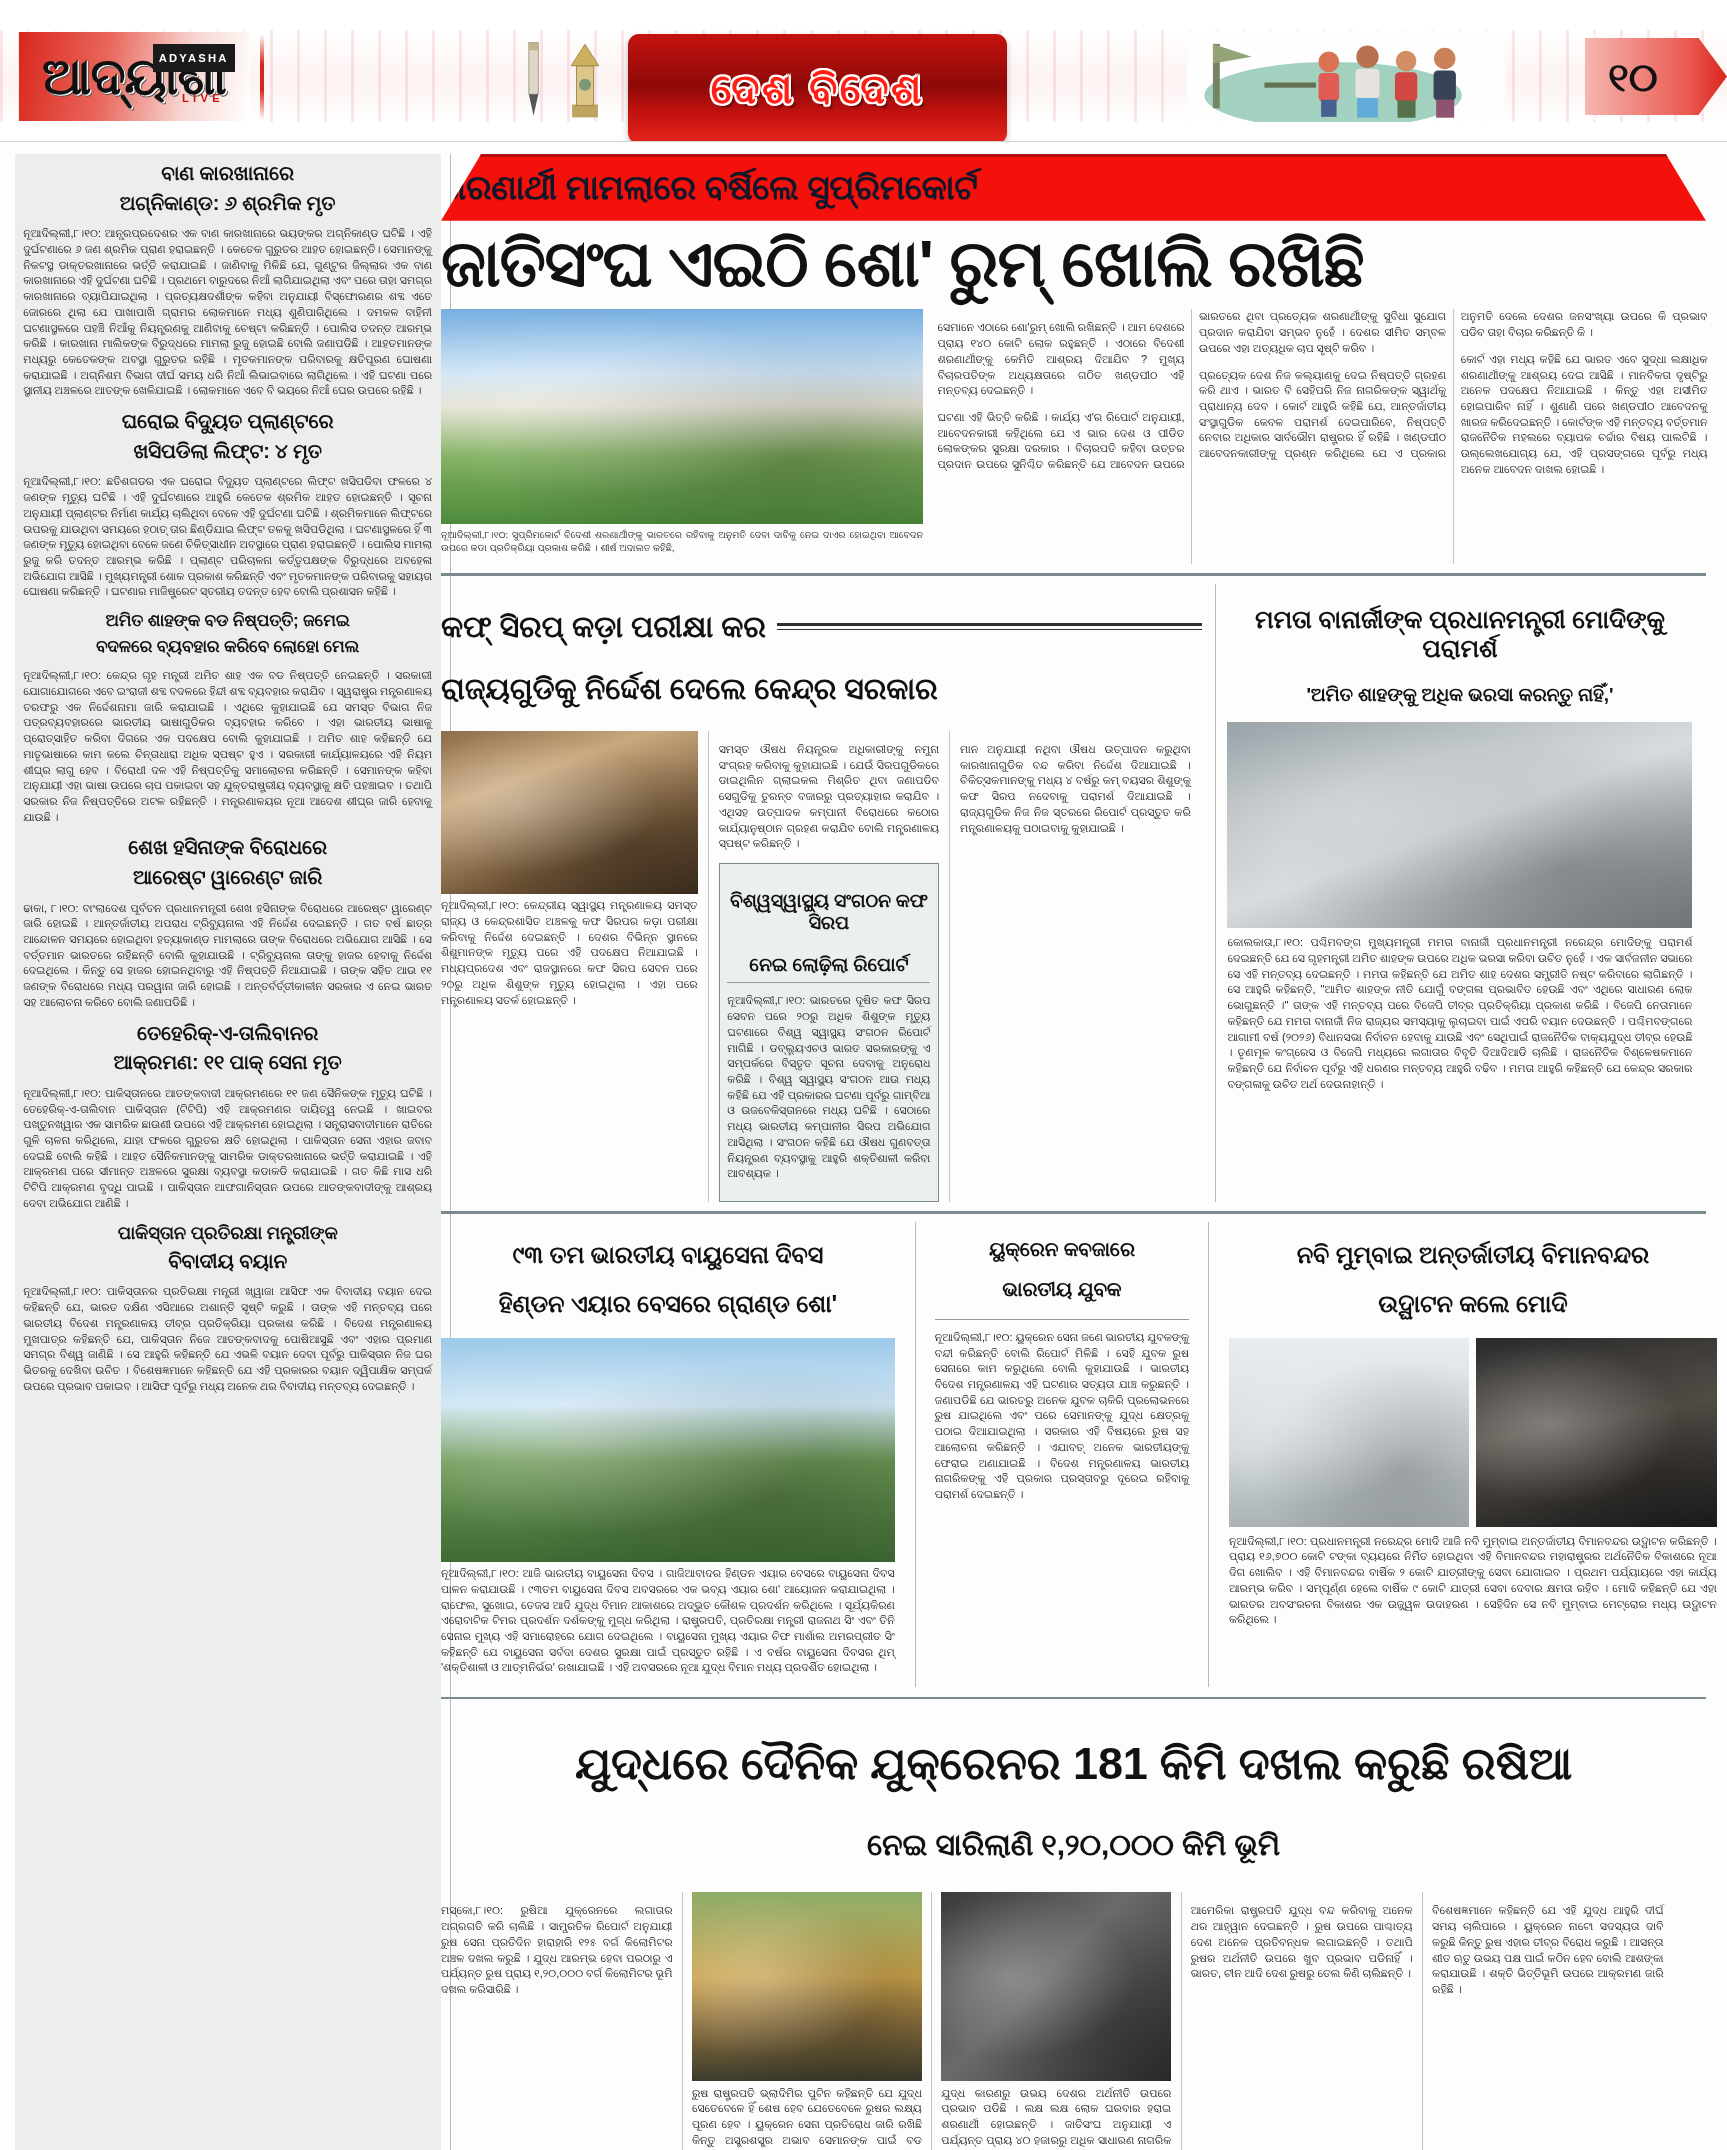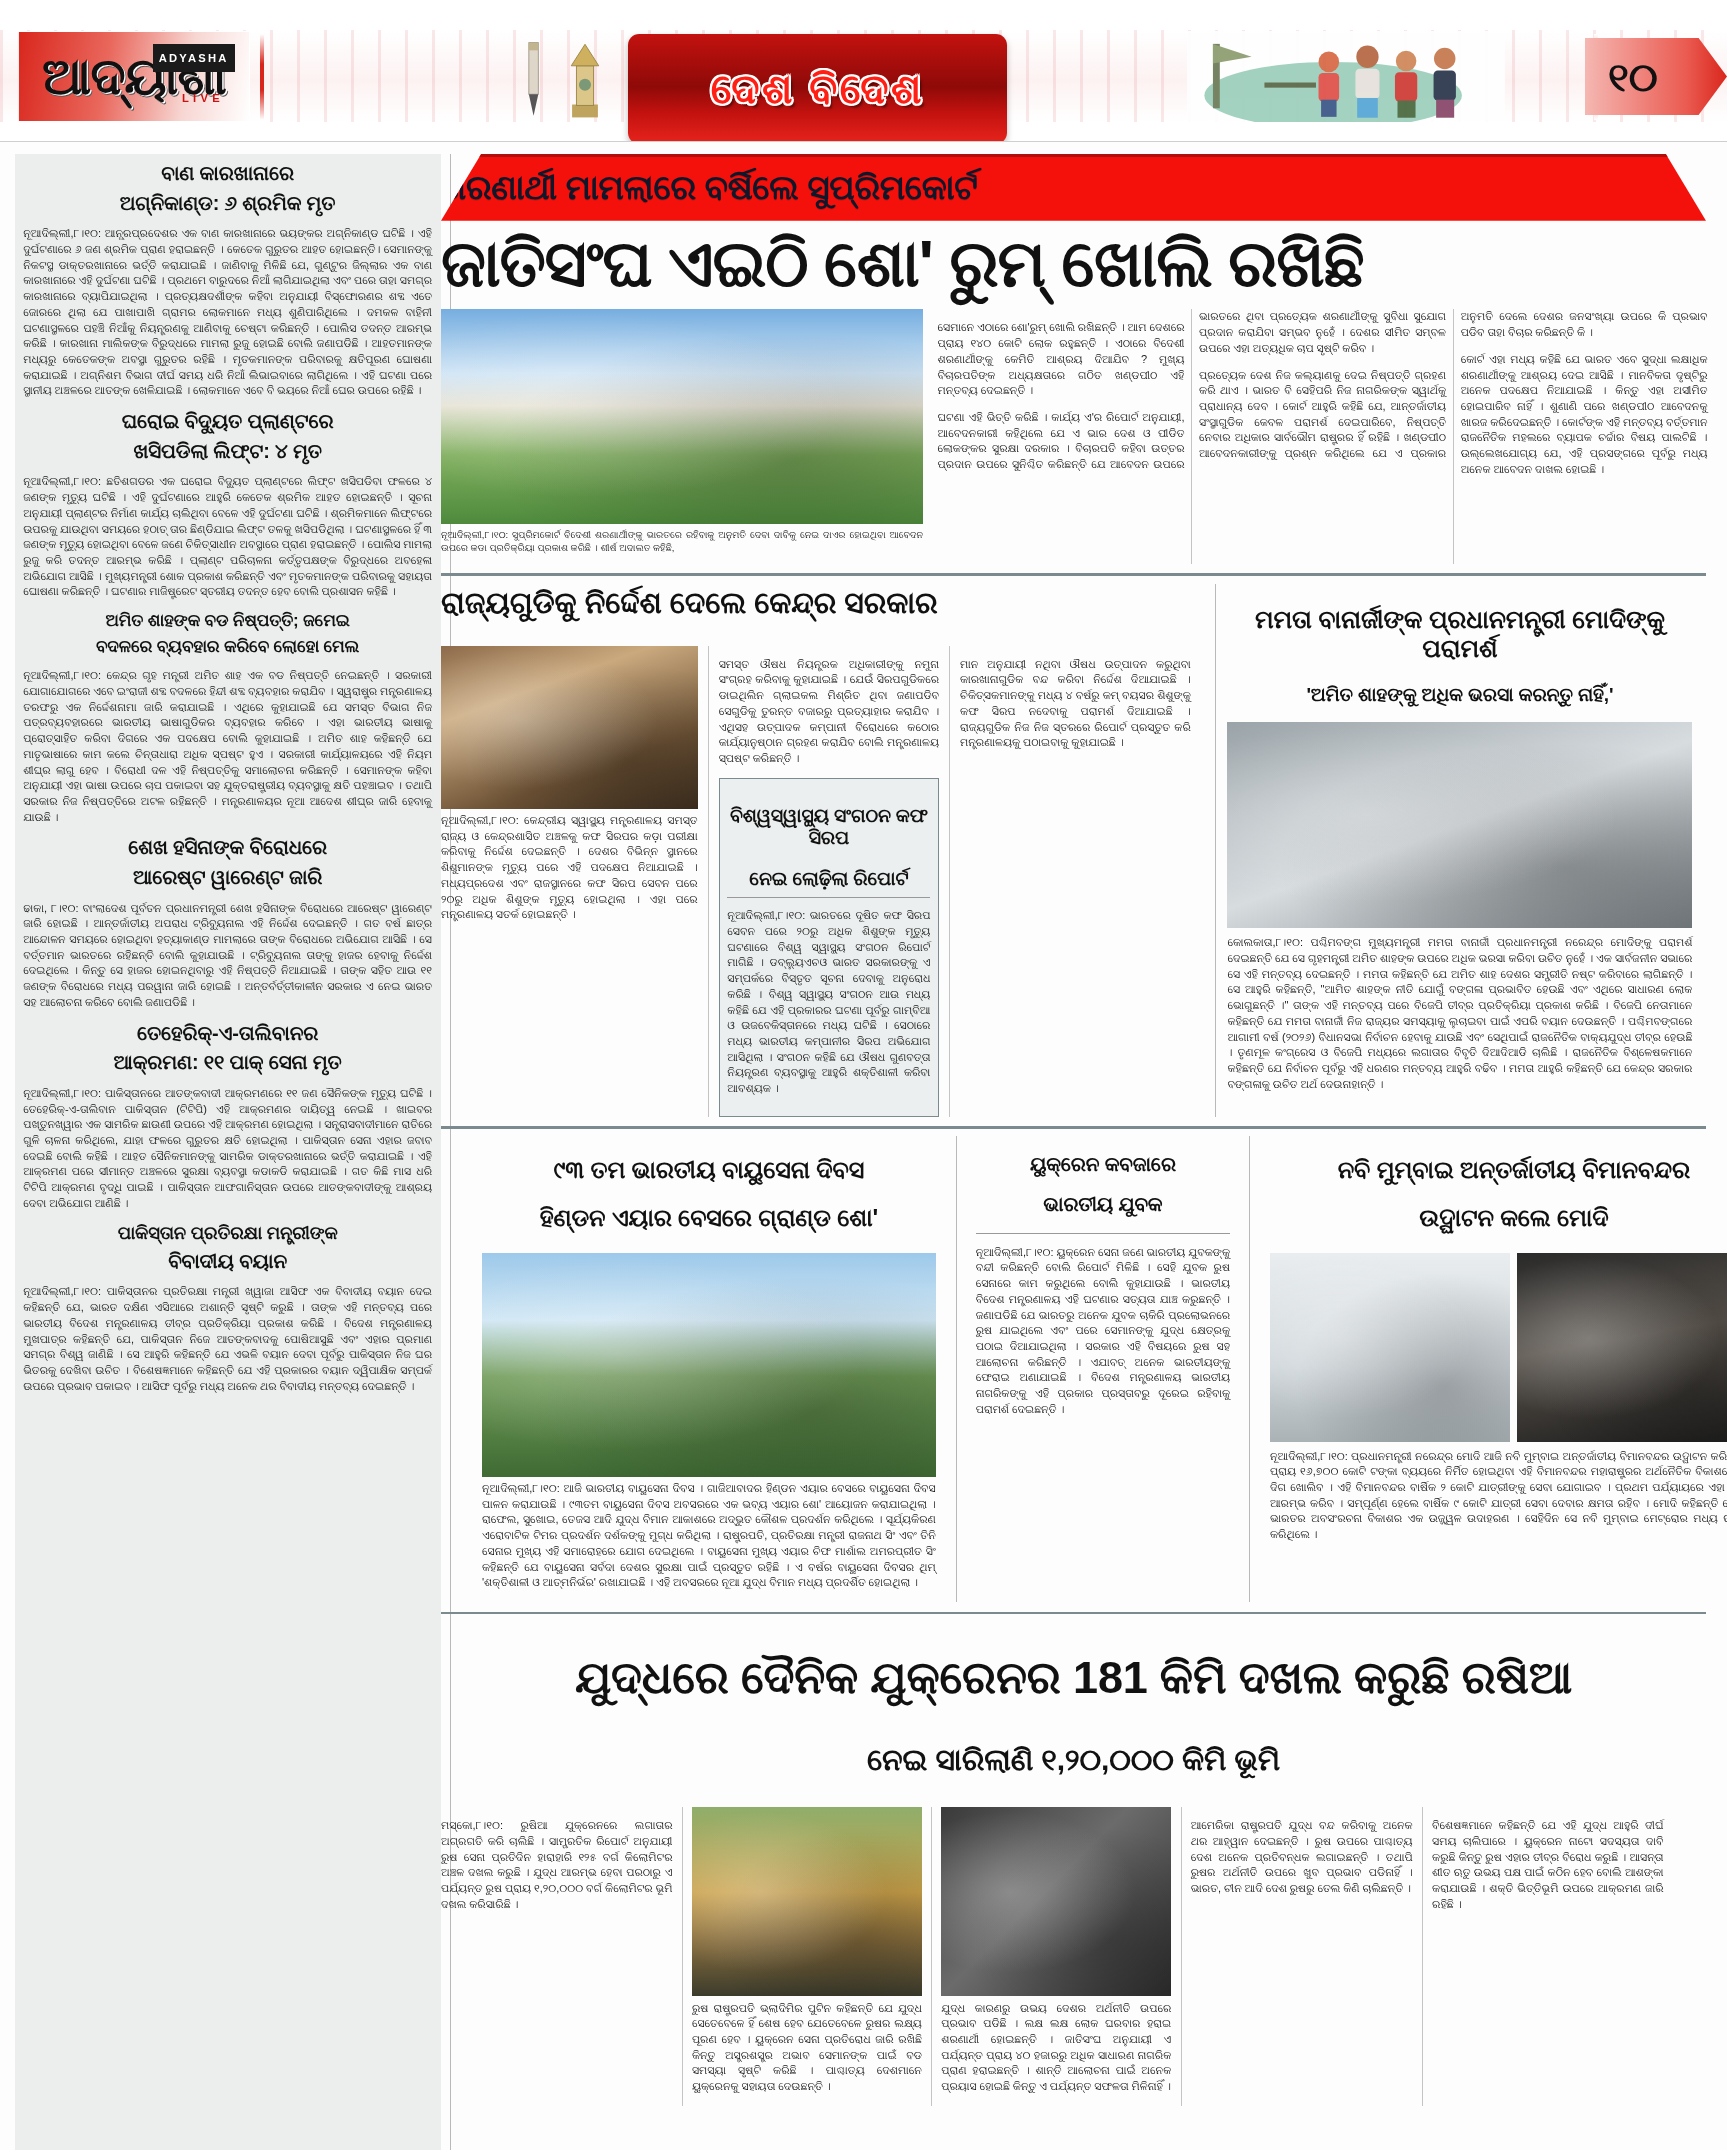--- a/index.html
+++ b/index.html
@@ -303,20 +303,27 @@
             <p class="body-text">କୋର୍ଟ ଏହା ମଧ୍ୟ କହିଛି ଯେ ଭାରତ ଏବେ ସୁଦ୍ଧା ଲକ୍ଷାଧିକ ଶରଣାର୍ଥୀଙ୍କୁ ଆଶ୍ରୟ ଦେଇ ଆସିଛି । ମାନବିକତା ଦୃଷ୍ଟିରୁ ଅନେକ ପଦକ୍ଷେପ ନିଆଯାଇଛି । କିନ୍ତୁ ଏହା ଅସୀମିତ ହୋଇପାରିବ ନାହିଁ । ଶୁଣାଣି ପରେ ଖଣ୍ଡପୀଠ ଆବେଦନକୁ ଖାରଜ କରିଦେଇଛନ୍ତି । କୋର୍ଟଙ୍କ ଏହି ମନ୍ତବ୍ୟ ବର୍ତ୍ତମାନ ରାଜନୈତିକ ମହଲରେ ବ୍ୟାପକ ଚର୍ଚ୍ଚାର ବିଷୟ ପାଲଟିଛି । ଉଲ୍ଲେଖଯୋଗ୍ୟ ଯେ, ଏହି ପ୍ରସଙ୍ଗରେ ପୂର୍ବରୁ ମଧ୍ୟ ଅନେକ ଆବେଦନ ଦାଖଲ ହୋଇଛି ।</p>
           </div>
         </div>
       </section>
 
       <div class="hr-gray"></div>
 
       <div style="display:grid; grid-template-columns: 774px 0.4px 477px; gap:0;">
 
         <section style="padding-right:13px">
+          <div style="display:flex; align-items:center; gap:11.2px;">
+            <h2 class="hl hl-lg" style="text-align:left; flex:0 0 auto;">କଫ୍ ସିରପ୍ କଡ଼ା ପରୀକ୍ଷା କର</h2>
+            <div style="flex:1 1 auto;">
+              <div class="hr-thick" style="margin:0 0 2.6px"></div>
+              <div class="hr-thin" style="margin:0"></div>
+            </div>
+          </div>
           <h2 class="hl hl-lg" style="text-align:left; margin-top:1.7px">ରାଜ୍ୟଗୁଡିକୁ ନିର୍ଦ୍ଦେଶ ଦେଲେ କେନ୍ଦ୍ର ସରକାର</h2>
 
           <div style="display:grid; grid-template-columns: 267px 0.4px 241px 0.4px 241px; gap:0; margin-top:8.6px;">
             <div style="padding-right:10.3px">
               <div class="ph room" style="height:163px"></div>
               <p class="body-text mt10">ନୂଆଦିଲ୍ଲୀ,୮।୧୦: କେନ୍ଦ୍ରୀୟ ସ୍ୱାସ୍ଥ୍ୟ ମନ୍ତ୍ରଣାଳୟ ସମସ୍ତ ରାଜ୍ୟ ଓ କେନ୍ଦ୍ରଶାସିତ ଅଞ୍ଚଳକୁ କଫ ସିରପର କଡ଼ା ପରୀକ୍ଷା କରିବାକୁ ନିର୍ଦ୍ଦେଶ ଦେଇଛନ୍ତି । ଦେଶର ବିଭିନ୍ନ ସ୍ଥାନରେ ଶିଶୁମାନଙ୍କ ମୃତ୍ୟୁ ପରେ ଏହି ପଦକ୍ଷେପ ନିଆଯାଇଛି । ମଧ୍ୟପ୍ରଦେଶ ଏବଂ ରାଜସ୍ଥାନରେ କଫ ସିରପ ସେବନ ପରେ ୨୦ରୁ ଅଧିକ ଶିଶୁଙ୍କ ମୃତ୍ୟୁ ହୋଇଥିଲା । ଏହା ପରେ ମନ୍ତ୍ରଣାଳୟ ସତର୍କ ହୋଇଛନ୍ତି ।</p>
             </div>
             <div style="background:#c4c4c4;width:0.4px;"></div>
             <div style="padding:0 10.3px">
               <p class="body-text">ସମସ୍ତ ଔଷଧ ନିୟନ୍ତ୍ରକ ଅଧିକାରୀଙ୍କୁ ନମୁନା ସଂଗ୍ରହ କରିବାକୁ କୁହାଯାଇଛି । ଯେଉଁ ସିରପଗୁଡିକରେ ଡାଇଥିଲିନ ଗ୍ଲାଇକଲ ମିଶ୍ରିତ ଥିବା ଜଣାପଡିବ ସେଗୁଡିକୁ ତୁରନ୍ତ ବଜାରରୁ ପ୍ରତ୍ୟାହାର କରାଯିବ । ଏଥିସହ ଉତ୍ପାଦକ କମ୍ପାନୀ ବିରୋଧରେ କଠୋର କାର୍ଯ୍ୟାନୁଷ୍ଠାନ ଗ୍ରହଣ କରାଯିବ ବୋଲି ମନ୍ତ୍ରଣାଳୟ ସ୍ପଷ୍ଟ କରିଛନ୍ତି ।</p>
@@ -339,21 +346,21 @@
         <section style="padding-left:12px">
           <h2 class="hl" style="font-size:25px">ମମତା ବାନାର୍ଜୀଙ୍କ ପ୍ରଧାନମନ୍ତ୍ରୀ ମୋଦିଙ୍କୁ ପରାମର୍ଶ</h2>
           <h2 class="hl" style="font-size:19px; margin-top:2.6px">'ଅମିତ ଶାହଙ୍କୁ ଅଧିକ ଭରସା କରନ୍ତୁ ନାହିଁ,'</h2>
           <div class="ph gray mt16" style="height:206px"></div>
           <p class="body-text mt16">କୋଲକାତା,୮।୧୦: ପଶ୍ଚିମବଙ୍ଗ ମୁଖ୍ୟମନ୍ତ୍ରୀ ମମତା ବାନାର୍ଜୀ ପ୍ରଧାନମନ୍ତ୍ରୀ ନରେନ୍ଦ୍ର ମୋଦିଙ୍କୁ ପରାମର୍ଶ ଦେଇଛନ୍ତି ଯେ ସେ ଗୃହମନ୍ତ୍ରୀ ଅମିତ ଶାହଙ୍କ ଉପରେ ଅଧିକ ଭରସା କରିବା ଉଚିତ ନୁହେଁ । ଏକ ସାର୍ବଜନୀନ ସଭାରେ ସେ ଏହି ମନ୍ତବ୍ୟ ଦେଇଛନ୍ତି । ମମତା କହିଛନ୍ତି ଯେ ଅମିତ ଶାହ ଦେଶର ସମ୍ପ୍ରୀତି ନଷ୍ଟ କରିବାରେ ଲାଗିଛନ୍ତି । ସେ ଆହୁରି କହିଛନ୍ତି, "ଆମିତ ଶାହଙ୍କ ନୀତି ଯୋଗୁଁ ବଙ୍ଗଳା ପ୍ରଭାବିତ ହେଉଛି ଏବଂ ଏଥିରେ ସାଧାରଣ ଲୋକ ଭୋଗୁଛନ୍ତି ।" ତାଙ୍କ ଏହି ମନ୍ତବ୍ୟ ପରେ ବିଜେପି ତୀବ୍ର ପ୍ରତିକ୍ରିୟା ପ୍ରକାଶ କରିଛି । ବିଜେପି ନେତାମାନେ କହିଛନ୍ତି ଯେ ମମତା ବାନାର୍ଜୀ ନିଜ ରାଜ୍ୟର ସମସ୍ୟାକୁ ଲୁଚାଇବା ପାଇଁ ଏପରି ବୟାନ ଦେଉଛନ୍ତି । ପଶ୍ଚିମବଙ୍ଗରେ ଆଗାମୀ ବର୍ଷ (୨୦୨୬) ବିଧାନସଭା ନିର୍ବାଚନ ହେବାକୁ ଯାଉଛି ଏବଂ ସେଥିପାଇଁ ରାଜନୈତିକ ବାକ୍ୟଯୁଦ୍ଧ ତୀବ୍ର ହେଉଛି । ତୃଣମୂଳ କଂଗ୍ରେସ ଓ ବିଜେପି ମଧ୍ୟରେ ଲଗାତାର ବିବୃତି ଦିଆଦିଆଡି ଚାଲିଛି । ରାଜନୈତିକ ବିଶ୍ଳେଷକମାନେ କହିଛନ୍ତି ଯେ ନିର୍ବାଚନ ପୂର୍ବରୁ ଏହି ଧରଣର ମନ୍ତବ୍ୟ ଆହୁରି ବଢିବ । ମମତା ଆହୁରି କହିଛନ୍ତି ଯେ କେନ୍ଦ୍ର ସରକାର ବଙ୍ଗଳାକୁ ଉଚିତ ଅର୍ଥ ଦେଉନାହାନ୍ତି ।</p>
         </section>
       </div>
 
       <div class="hr-gray"></div>
 
-      <div style="display:grid; grid-template-columns: 465px 0.4px 275px 0.4px 499px; gap:9px;padding-left:41px;">
+      <div style="display:grid; grid-template-columns: 465px 0.4px 275px 0.4px 499px; gap:9px;">
 
         <section style="padding-right:11.2px">
           <h2 class="hl hl-md">୯୩ ତମ ଭାରତୀୟ ବାୟୁସେନା ଦିବସ</h2>
           <h2 class="hl hl-md" style="margin-top:2.6px">ହିଣ୍ଡନ ଏୟାର ବେସରେ ଗ୍ରାଣ୍ଡ ଶୋ'</h2>
           <div class="ph green mt16" style="height:224px"></div>
           <p class="body-text mt10">ନୂଆଦିଲ୍ଲୀ,୮।୧୦: ଆଜି ଭାରତୀୟ ବାୟୁସେନା ଦିବସ । ଗାଜିଆବାଦର ହିଣ୍ଡନ ଏୟାର ବେସରେ ବାୟୁସେନା ଦିବସ ପାଳନ କରାଯାଉଛି । ୯୩ତମ ବାୟୁସେନା ଦିବସ ଅବସରରେ ଏକ ଭବ୍ୟ ଏୟାର ଶୋ' ଆୟୋଜନ କରାଯାଇଥିଲା । ରାଫେଲ, ସୁଖୋଇ, ତେଜସ ଆଦି ଯୁଦ୍ଧ ବିମାନ ଆକାଶରେ ଅଦ୍ଭୁତ କୌଶଳ ପ୍ରଦର୍ଶନ କରିଥିଲେ । ସୂର୍ଯ୍ୟକିରଣ ଏରୋବାଟିକ ଟିମର ପ୍ରଦର୍ଶନ ଦର୍ଶକଙ୍କୁ ମୁଗ୍ଧ କରିଥିଲା । ରାଷ୍ଟ୍ରପତି, ପ୍ରତିରକ୍ଷା ମନ୍ତ୍ରୀ ରାଜନାଥ ସିଂ ଏବଂ ତିନି ସେନାର ମୁଖ୍ୟ ଏହି ସମାରୋହରେ ଯୋଗ ଦେଇଥିଲେ । ବାୟୁସେନା ମୁଖ୍ୟ ଏୟାର ଚିଫ ମାର୍ଶାଲ ଅମରପ୍ରୀତ ସିଂ କହିଛନ୍ତି ଯେ ବାୟୁସେନା ସର୍ବଦା ଦେଶର ସୁରକ୍ଷା ପାଇଁ ପ୍ରସ୍ତୁତ ରହିଛି । ଏ ବର୍ଷର ବାୟୁସେନା ଦିବସର ଥିମ୍ 'ଶକ୍ତିଶାଳୀ ଓ ଆତ୍ମନିର୍ଭର' ରଖାଯାଇଛି । ଏହି ଅବସରରେ ନୂଆ ଯୁଦ୍ଧ ବିମାନ ମଧ୍ୟ ପ୍ରଦର୍ଶିତ ହୋଇଥିଲା ।</p>
         </section>
 
         <div style="background:#b9b9b9;width:0.4px;"></div>
 

